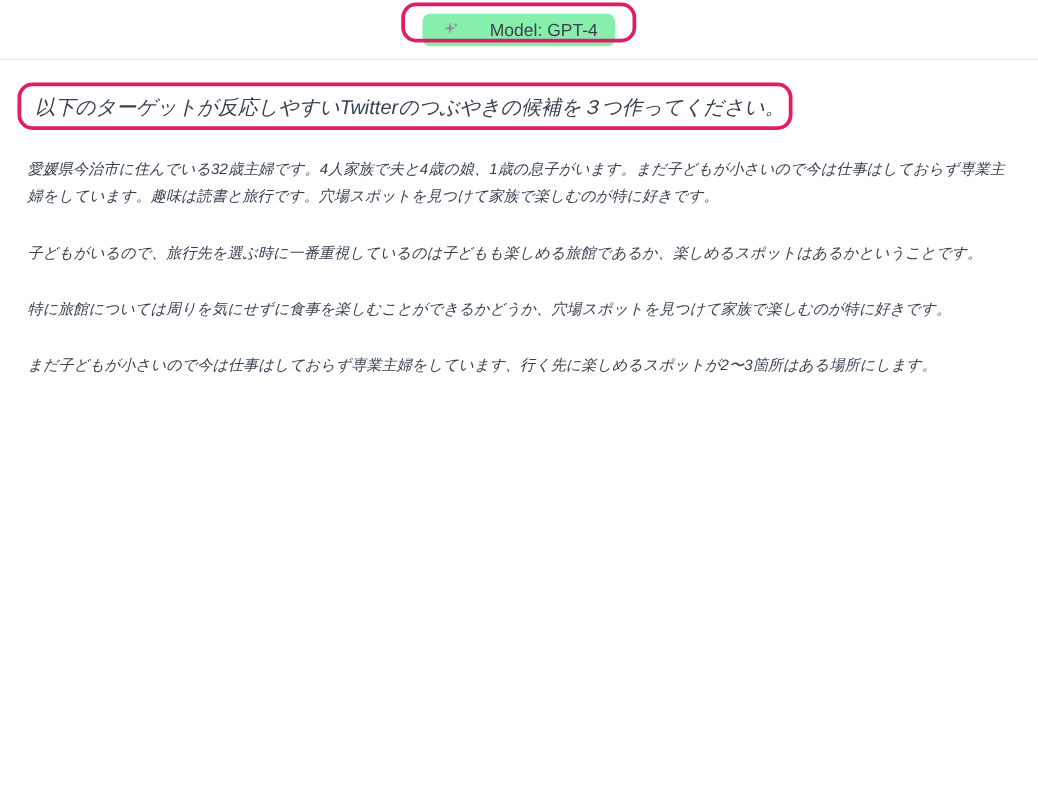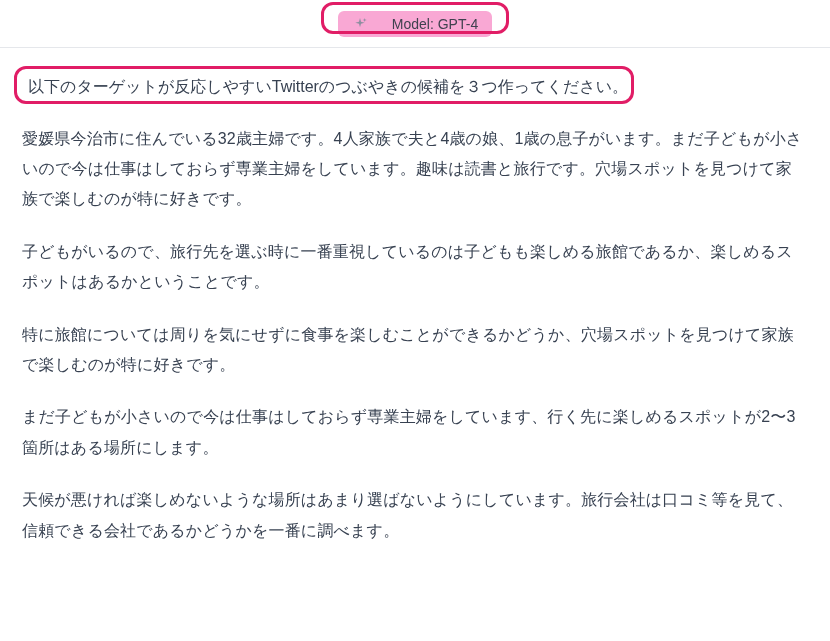--- a/index.html
+++ b/index.html
@@ -17,21 +17,21 @@
     border-bottom: 1px solid #e5e7eb;
     display: flex;
     align-items: center;
     justify-content: center;
     position: relative;
   }
   .model-pill {
     display: inline-flex;
     align-items: center;
     gap: 24px;
-    background: #f9a8d4;
+    background: #86efac;
     border-radius: 6px;
     padding: 5px 14px;
     font-size: 14px;
     color: #40414f;
     position: relative;
   }
   .model-pill .sparkle {
     display: inline-flex;
     align-items: center;
     justify-content: center;
@@ -45,37 +45,38 @@
   .highlight-model {
     top: 2px;
     width: 188px;
     height: 32px;
     left: 50%;
     transform: translateX(-50%);
   }
   .content {
     padding: 22px 22px 0 22px;
     position: relative;
+    font-style: italic;
   }
   .prompt-line {
     font-size: 16px;
     line-height: 1.6;
     color: #374151;
     padding: 4px 6px;
     margin-bottom: 20px;
     display: inline-block;
   }
   .highlight-prompt {
     top: 18px;
     left: 14px;
     width: 620px;
     height: 38px;
   }
   .para {
-    font-size: 16px;
+    font-size: 12px;
     line-height: 1.9;
     color: #374151;
     margin-bottom: 22px;
     letter-spacing: 0.01em;
   }
 </style>
 </head>
 <body>
 
 <div class="header-bar">
@@ -92,14 +93,13 @@
 </div>
 
 <div class="content">
   <div class="prompt-line">以下のターゲットが反応しやすいTwitterのつぶやきの候補を３つ作ってください。</div>
   <div class="highlight-border highlight-prompt"></div>
 
   <p class="para">愛媛県今治市に住んでいる32歳主婦です。4人家族で夫と4歳の娘、1歳の息子がいます。まだ子どもが小さいので今は仕事はしておらず専業主婦をしています。趣味は読書と旅行です。穴場スポットを見つけて家族で楽しむのが特に好きです。</p>
   <p class="para">子どもがいるので、旅行先を選ぶ時に一番重視しているのは子どもも楽しめる旅館であるか、楽しめるスポットはあるかということです。</p>
   <p class="para">特に旅館については周りを気にせずに食事を楽しむことができるかどうか、穴場スポットを見つけて家族で楽しむのが特に好きです。</p>
   <p class="para">まだ子どもが小さいので今は仕事はしておらず専業主婦をしています、行く先に楽しめるスポットが2〜3箇所はある場所にします。</p>
-  <p class="para">天候が悪ければ楽しめないような場所はあまり選ばないようにしています。旅行会社は口コミ等を見て、信頼できる会社であるかどうかを一番に調べます。</p>
 </div>
 
 </body></html>

